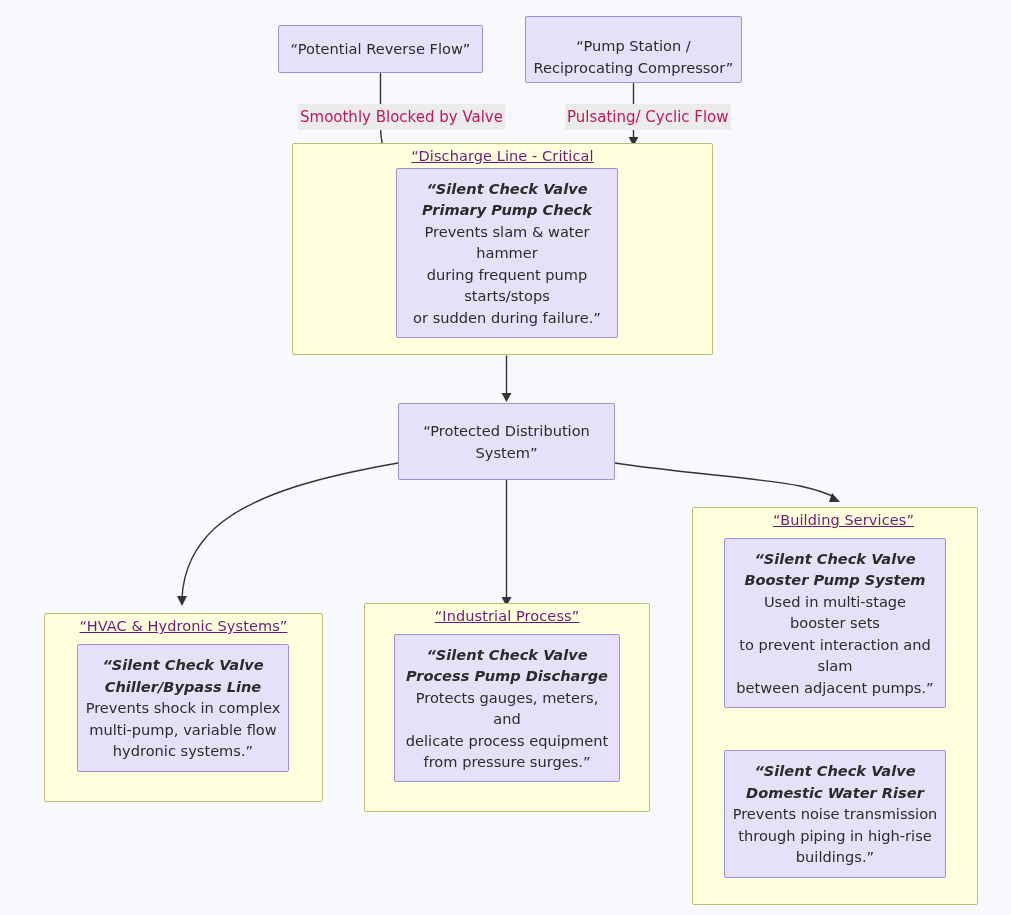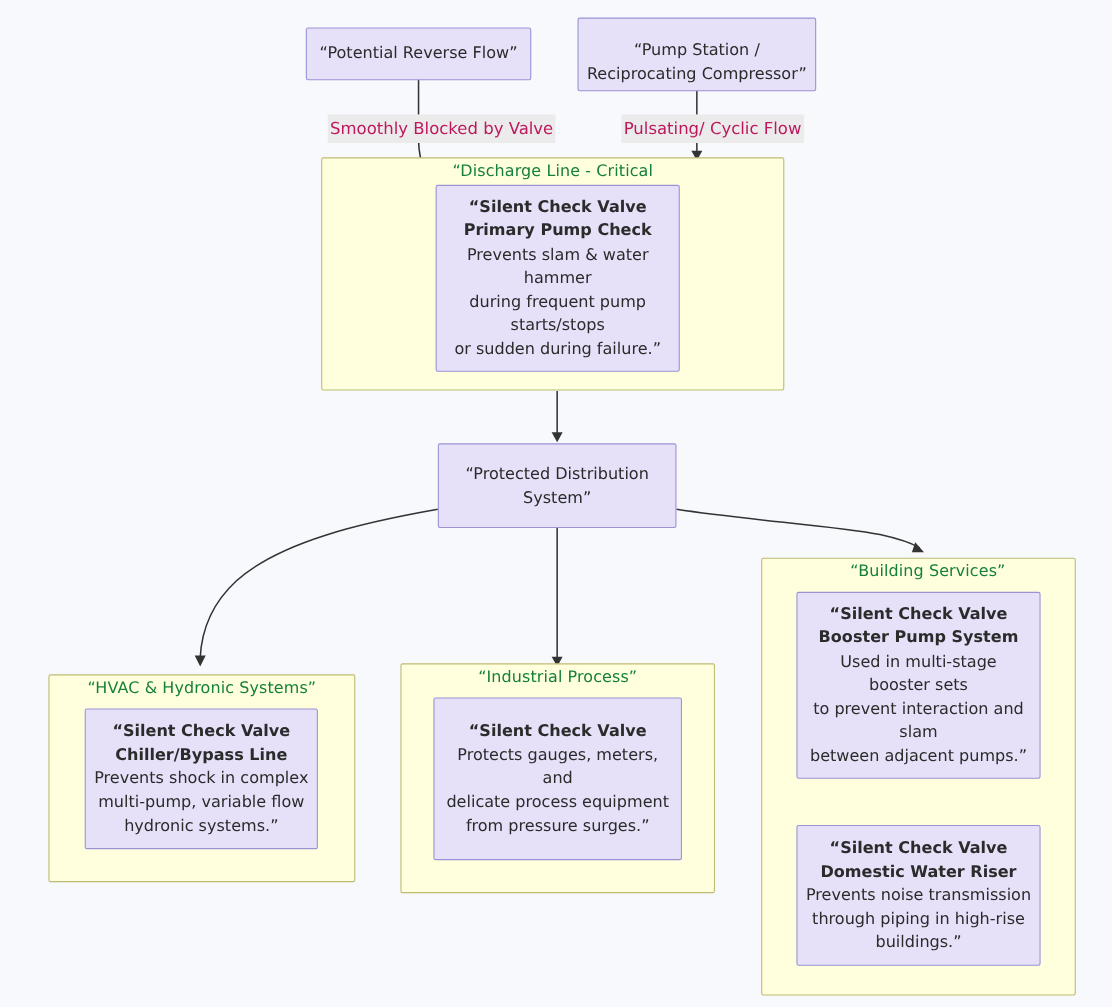--- a/index.html
+++ b/index.html
@@ -43,43 +43,44 @@
     border: 1.3px solid #bcbc73;
     border-radius: 2px;
     box-sizing: border-box;
   }
   .cluster-title {
     position: absolute;
     left: 0;
     right: 0;
     text-align: center;
     font-size: 14.5px;
-    color: #15803d;
+    color: #701a75;
     letter-spacing: 0.1px;
     white-space: nowrap;
+    text-decoration: underline;
   }
   
   .node {
     position: absolute;
     background: #e6e1f8;
     border: 1.2px solid #9a93d6;
     border-radius: 2px;
     box-sizing: border-box;
     display: flex;
     flex-direction: column;
     align-items: center;
     justify-content: center;
     text-align: center;
     color: #2b2b2b;
     font-size: 14.6px;
     line-height: 21.5px;
     padding: 4px 8px;
   }
   .node .ln { display: block; white-space: nowrap; }
-  .node .ln.b { font-weight: bold; }
+  .node .ln.b { font-weight: bold; font-style: italic; }
   
   .edge-label {
     position: absolute;
     background: #ebebeb;
     color: #be185d;
     font-size: 15px;
     line-height: 18px;
     padding: 4px 2px;
     white-space: nowrap;
   }
@@ -165,20 +166,21 @@
   <div class="node" style="left:77px; top:644px; width:212px; height:128px;">
       <span class="ln b">“Silent Check Valve</span>
       <span class="ln b">Chiller/Bypass Line</span>
       <span class="ln">Prevents shock in complex</span>
       <span class="ln">multi-pump, variable flow</span>
       <span class="ln">hydronic systems.”</span>
     </div>
 
   <div class="node" style="left:394px; top:634px; width:226px; height:148px;">
       <span class="ln b">“Silent Check Valve</span>
+      <span class="ln b">Process Pump Discharge</span>
       <span class="ln">Protects gauges, meters,</span>
       <span class="ln">and</span>
       <span class="ln">delicate process equipment</span>
       <span class="ln">from pressure surges.”</span>
     </div>
 
   <div class="node" style="left:724px; top:538px; width:222px; height:170px;">
       <span class="ln b">“Silent Check Valve</span>
       <span class="ln b">Booster Pump System</span>
       <span class="ln">Used in multi-stage</span>

